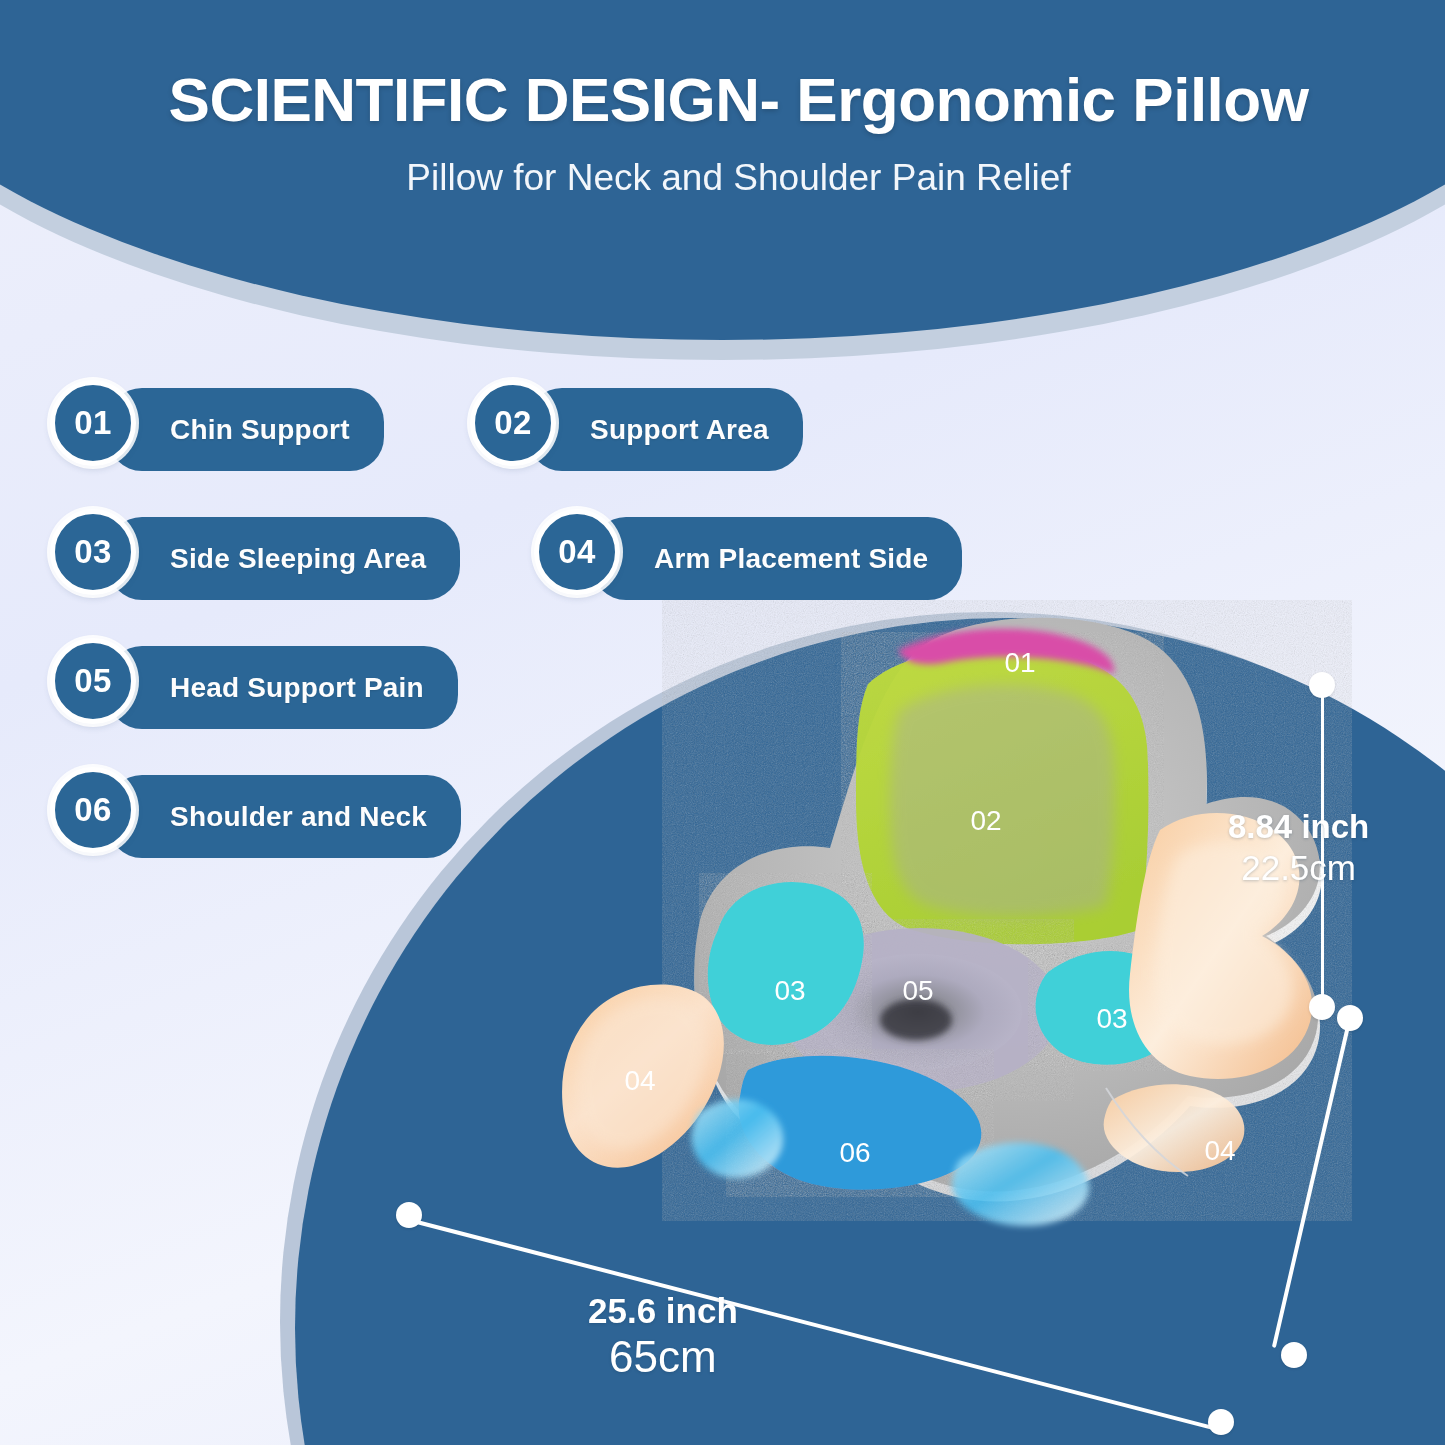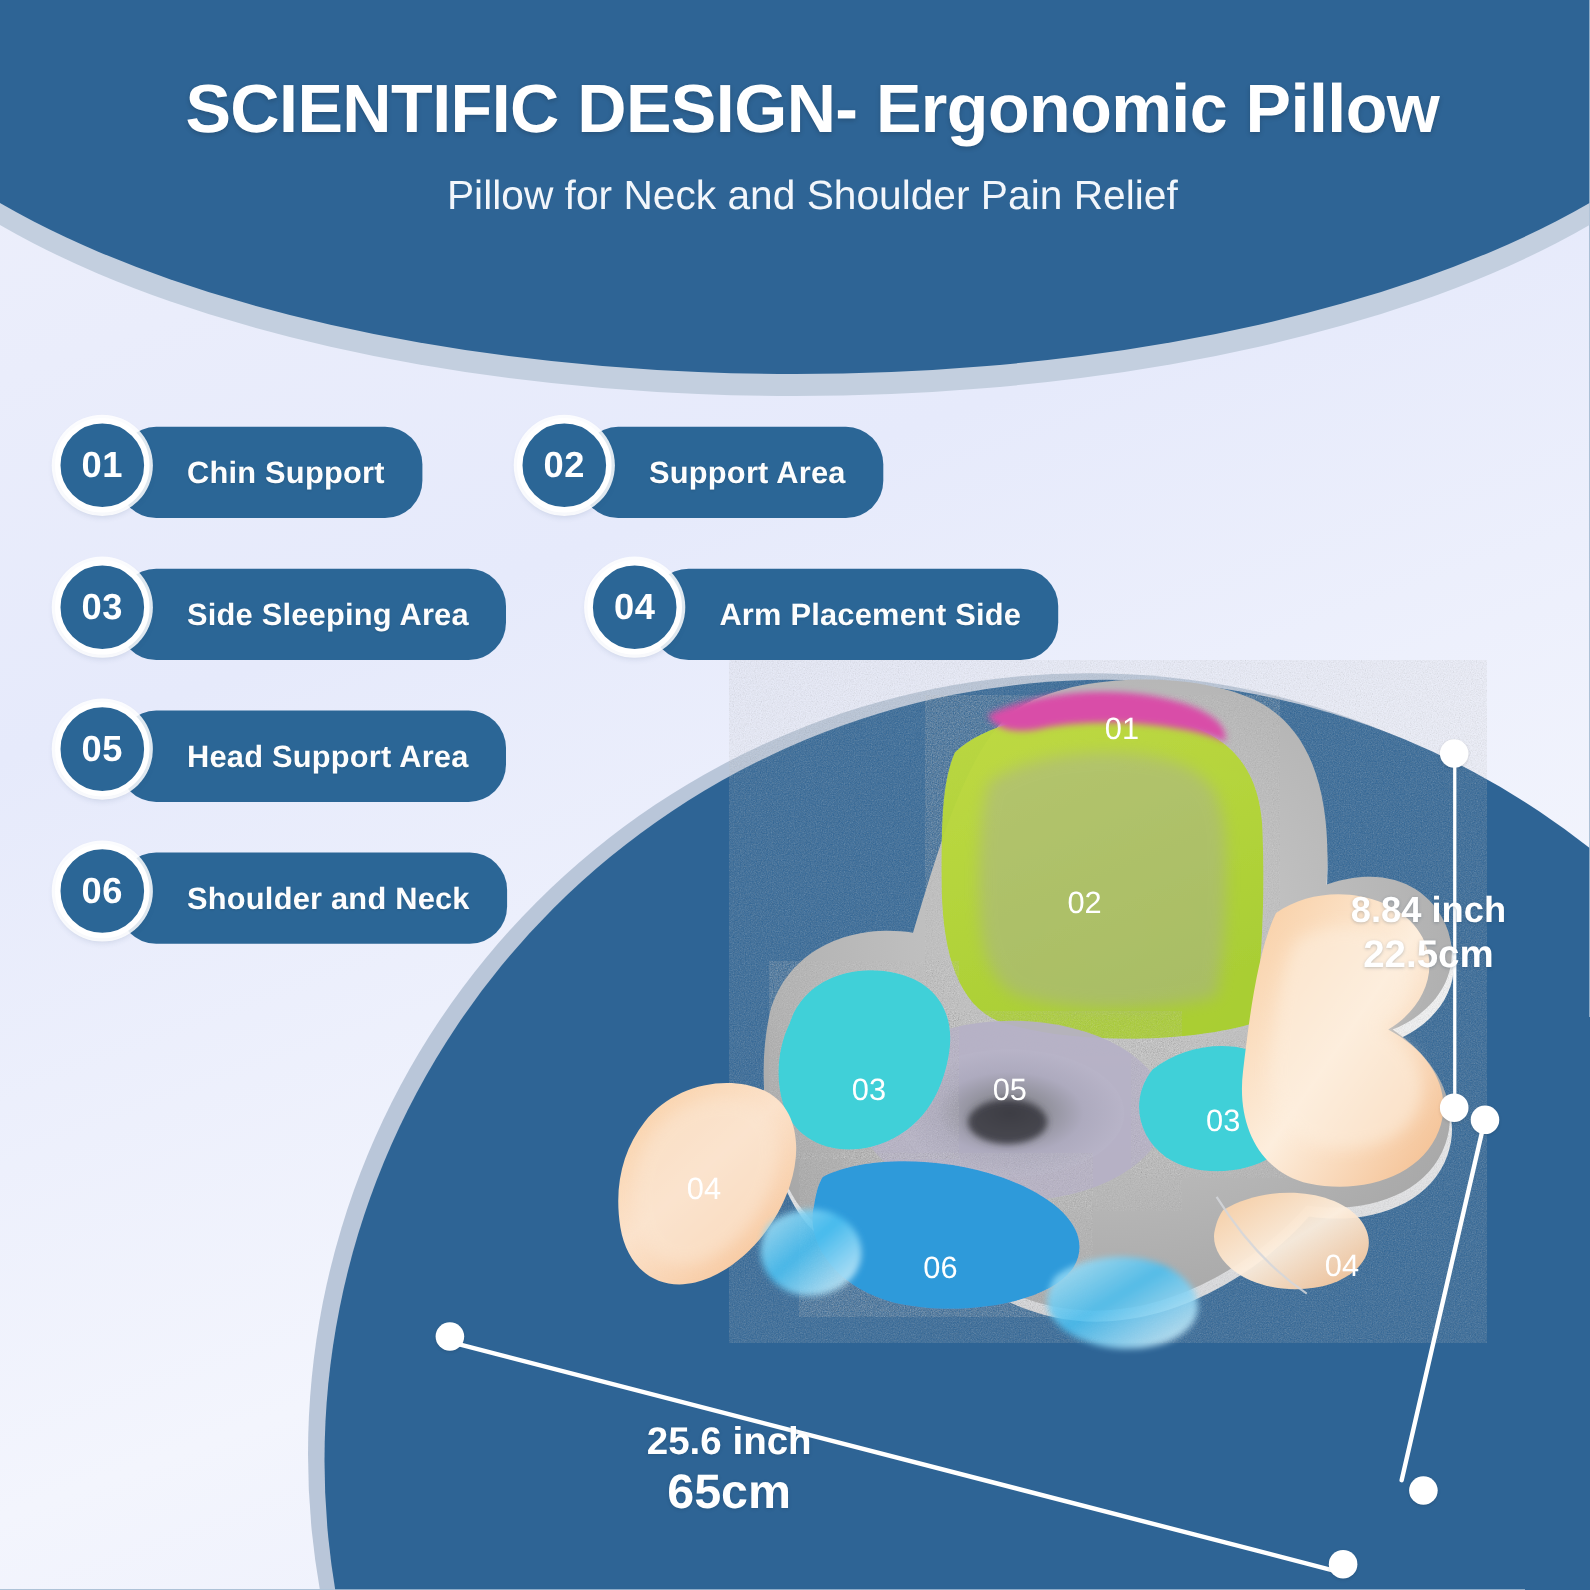--- a/index.html
+++ b/index.html
@@ -105,21 +105,21 @@
   }
   .vline{ position:absolute; width:3px; background:#ffffff; border-radius:2px; }
   .dline{ position:absolute; height:4px; background:#ffffff; border-radius:2px;
           transform-origin:left center; }
   .dimlabel{
     position:absolute; color:#ffffff; font-weight:bold;
     text-align:center; line-height:1.18; white-space:nowrap;
     text-shadow:0 1px 3px rgba(20,50,80,.25);
   }
   .dimlabel .l1{ font-size:33px; display:block; font-weight:bold; }
-  .dimlabel .l2{ font-size:35px; display:block; font-weight:bold; }
+  .dimlabel .l2{ font-size:35px; display:block; font-weight:normal; }
 
   #dim-h  { left:1228px; top:808px;  }
   #dim-d  { left:1248px; top:1133px; }
   #dim-w  { left:588px;  top:1290px; }
   #dim-w .l1{ font-size:35px; }
   #dim-w .l2{ font-size:44px; }
 </style>
 </head>
 <body>
 
@@ -169,21 +169,21 @@
       <div class="pill">
         <span>Arm Placement Side</span>
       </div>
       <div class="num">
         <span>04</span>
       </div>
     </div>
 
     <div class="badge b5">
       <div class="pill">
-        <span>Head Support Area</span>
+        <span>Head Support Pain</span>
       </div>
       <div class="num">
         <span>05</span>
       </div>
     </div>
 
     <div class="badge b6">
       <div class="pill">
         <span>Shoulder and Neck</span>
       </div>

